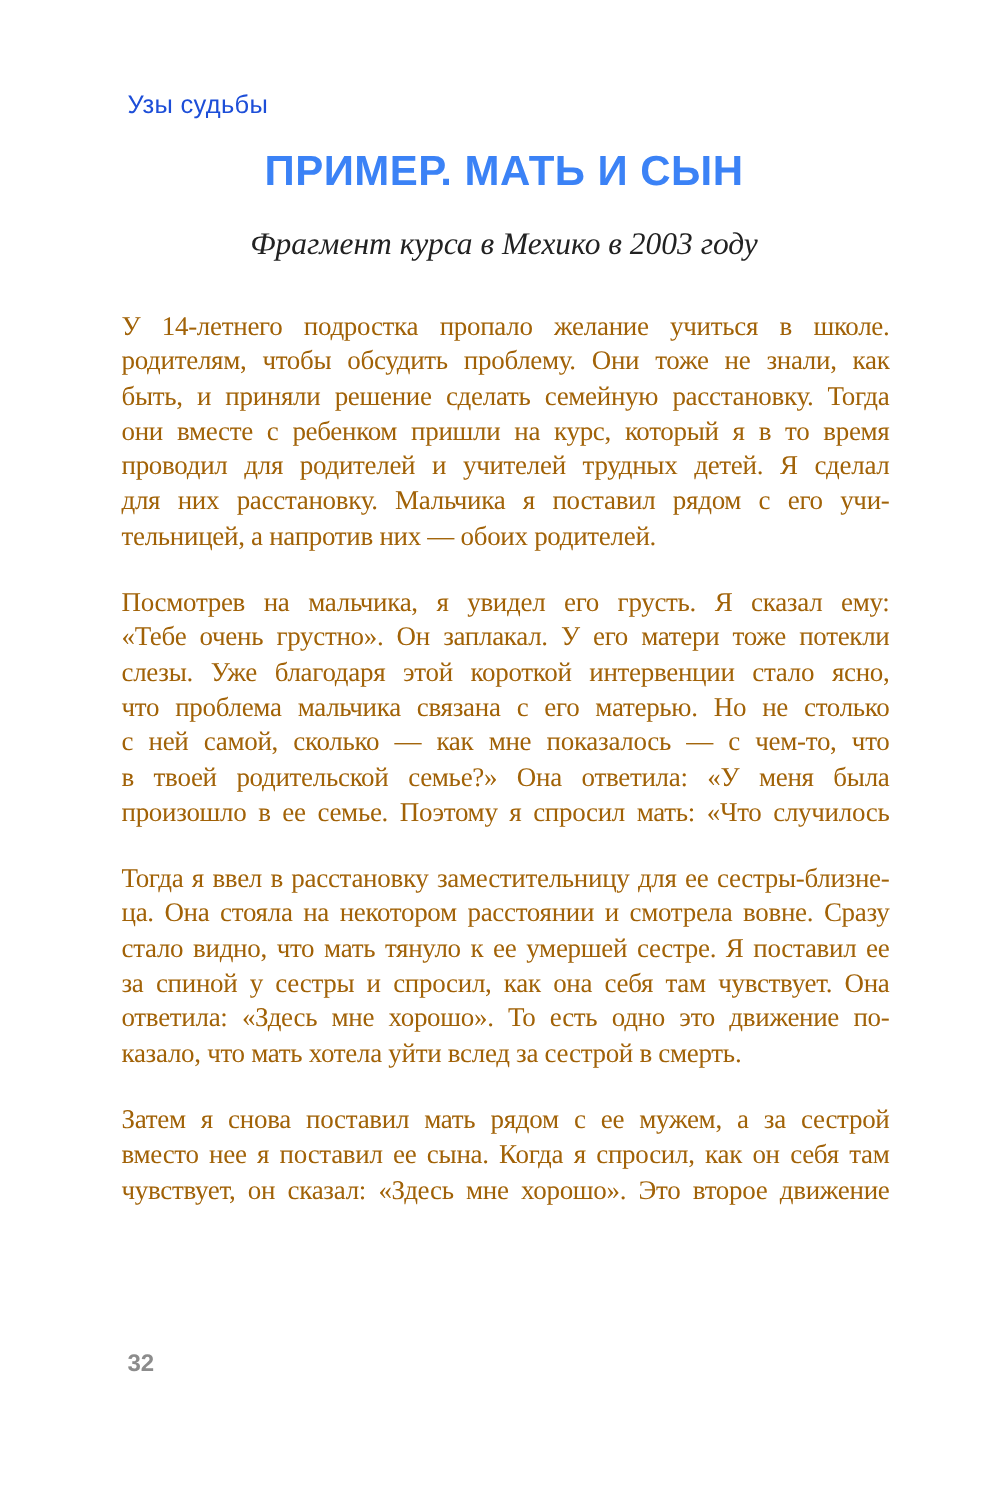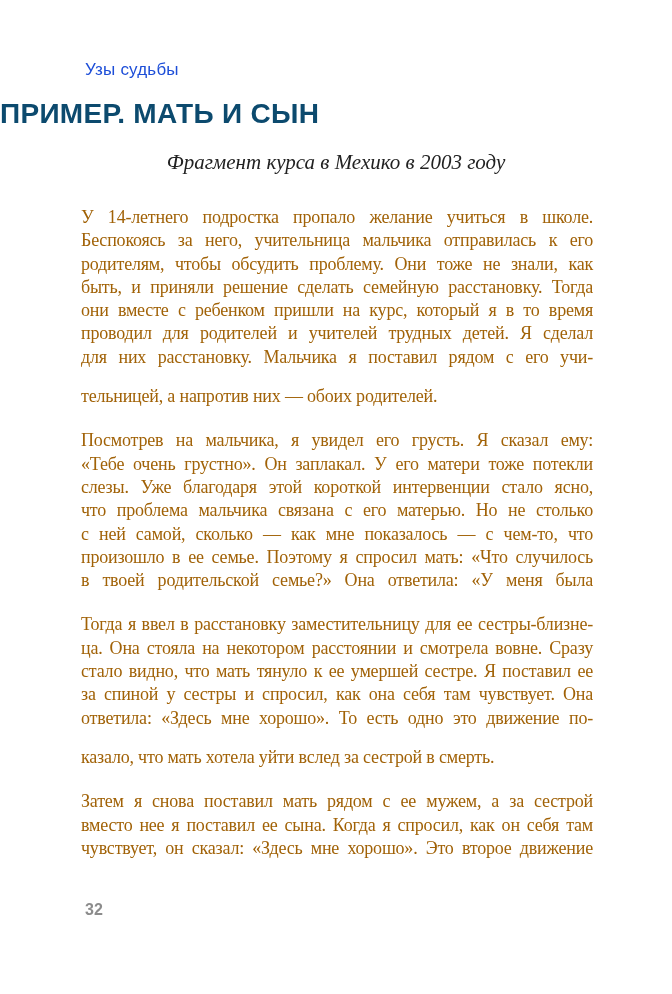--- a/index.html
+++ b/index.html
@@ -18,25 +18,25 @@
     font-family: "Liberation Sans", sans-serif;
     font-size: 17px;
     color: #1d4ed8;
     letter-spacing: 0.2px;
   }
   .chapter-title {
     position: absolute;
     left: 0;
     right: 0;
     top: 98px;
-    text-align: left;
+    text-align: center;
     font-family: "Liberation Sans", sans-serif;
     font-weight: 700;
     font-size: 28px;
-    color: #0c4a6e;
+    color: #3b82f6;
     letter-spacing: 0.3px;
   }
   .chapter-subtitle {
     position: absolute;
     left: 0;
     right: 0;
     top: 150px;
     text-align: center;
     font-family: "Liberation Serif", serif;
     font-style: italic;
@@ -51,21 +51,21 @@
   }
   .paragraph { margin: 0 0 21px 0; }
   .line {
     font-size: 18px;
     line-height: 23.3px;
     color: #a16207;
     letter-spacing: -0.2px;
     text-align: justify;
     text-align-last: justify;
   }
-  .line.last { text-align-last: left; margin-top: 16px; }
+  .line.last { text-align-last: left; }
   .page-number {
     position: absolute;
     left: 85px;
     top: 901px;
     font-family: "Liberation Sans", sans-serif;
     font-weight: 700;
     font-size: 16px;
     color: #8c8c8c;
   }
 </style>
@@ -74,36 +74,35 @@
 
 <div class="running-head">Узы судьбы</div>
 
 <h1 class="chapter-title" style="margin:0;">ПРИМЕР. МАТЬ И СЫН</h1>
 
 <div class="chapter-subtitle">Фрагмент курса в Мехико в 2003 году</div>
 
 <div class="body-text">
   <div class="paragraph">
     <div class="line">У 14-летнего подростка пропало желание учиться в школе.</div>
-    <div class="line">Беспокоясь за него, учительница мальчика отправилась к его</div>
     <div class="line">родителям, чтобы обсудить проблему. Они тоже не знали, как</div>
     <div class="line">быть, и приняли решение сделать семейную расстановку. Тогда</div>
     <div class="line">они вместе с ребенком пришли на курс, который я в то время</div>
     <div class="line">проводил для родителей и учителей трудных детей. Я сделал</div>
     <div class="line">для них расстановку. Мальчика я поставил рядом с его учи-</div>
     <div class="line last">тельницей, а напротив них — обоих родителей.</div>
   </div>
   <div class="paragraph">
     <div class="line">Посмотрев на мальчика, я увидел его грусть. Я сказал ему:</div>
     <div class="line">«Тебе очень грустно». Он заплакал. У его матери тоже потекли</div>
     <div class="line">слезы. Уже благодаря этой короткой интервенции стало ясно,</div>
     <div class="line">что проблема мальчика связана с его матерью. Но не столько</div>
     <div class="line">с ней самой, сколько — как мне показалось — с чем-то, что</div>
+    <div class="line">в твоей родительской семье?» Она ответила: «У меня была</div>
     <div class="line">произошло в ее семье. Поэтому я спросил мать: «Что случилось</div>
-    <div class="line">в твоей родительской семье?» Она ответила: «У меня была</div>
   </div>
   <div class="paragraph">
     <div class="line">Тогда я ввел в расстановку заместительницу для ее сестры-близне-</div>
     <div class="line">ца. Она стояла на некотором расстоянии и смотрела вовне. Сразу</div>
     <div class="line">стало видно, что мать тянуло к ее умершей сестре. Я поставил ее</div>
     <div class="line">за спиной у сестры и спросил, как она себя там чувствует. Она</div>
     <div class="line">ответила: «Здесь мне хорошо». То есть одно это движение по-</div>
     <div class="line last">казало, что мать хотела уйти вслед за сестрой в смерть.</div>
   </div>
   <div class="paragraph">

